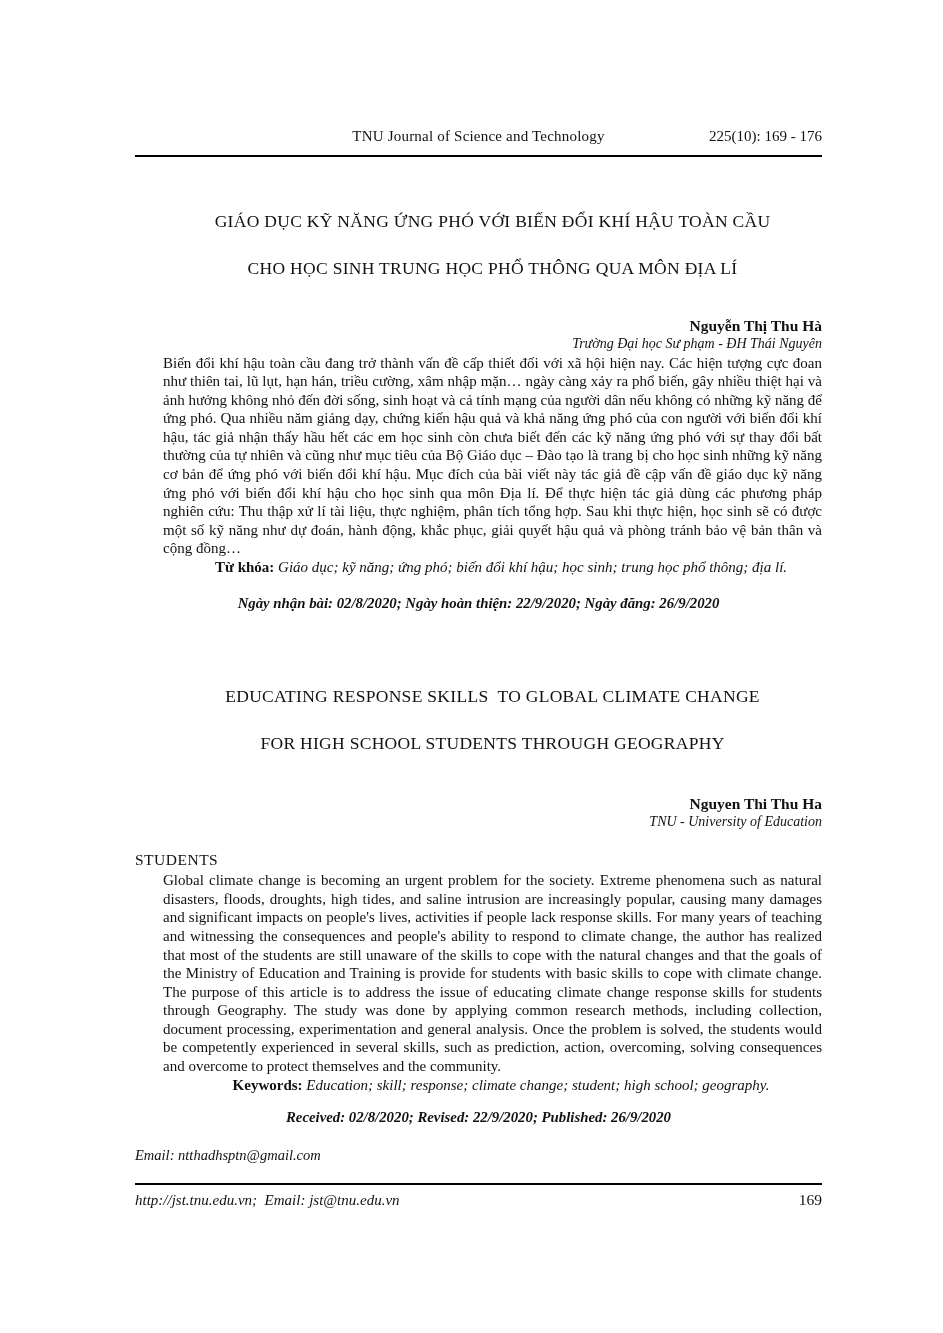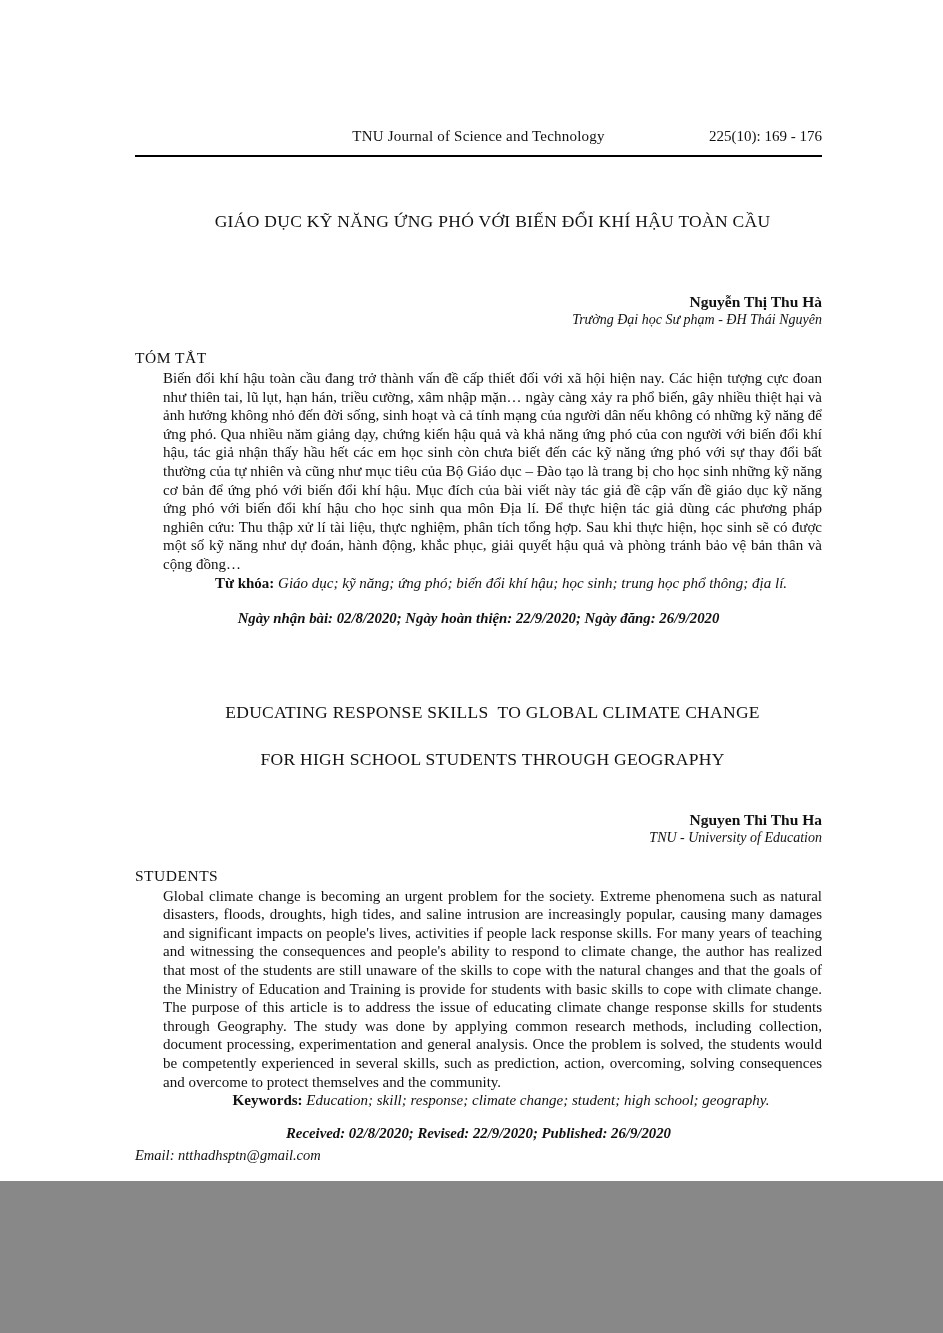--- a/index.html
+++ b/index.html
@@ -1,20 +1,20 @@
 <!DOCTYPE html>
 <html><head>
 <meta charset="utf-8">
 <style>
   * { margin: 0; padding: 0; box-sizing: border-box; }
   html, body { background: #888; }
   .page {
     position: relative;
     width: 943px;
-    height: 1181px;
+    height: 1333px;
     margin: 0 auto;
     background: #ffffff;
     color: #111;
     font-family: "Liberation Serif", "DejaVu Serif", serif;
     overflow: hidden;
   }
   .content {
     position: absolute;
     left: 135px;
     top: 0;
@@ -116,28 +116,28 @@
   <div class="content">
 
     <div class="header-row">
       <div class="journal-name">TNU Journal of Science and Technology</div>
       <div class="issue-info">225(10): 169 - 176</div>
     </div>
     <div class="header-rule"></div>
 
     <div class="article-title">
       <span>GIÁO DỤC KỸ NĂNG ỨNG PHÓ VỚI BIẾN ĐỔI KHÍ HẬU TOÀN CẦU</span><br>
+      <span>CHO HỌC SINH TRUNG HỌC PHỔ THÔNG QUA MÔN ĐỊA LÍ</span>
     </div>
 
     <div class="author-block">
       <div class="author-name">Nguyễn Thị Thu Hà</div>
       <div class="affiliation">Trường Đại học Sư phạm - ĐH Thái Nguyên</div>
     </div>
 
-    <div class="section-heading">TÓM TẮT</div>
     <div class="abstract-para">Biến đổi khí hậu toàn cầu đang trở thành vấn đề cấp thiết đối với xã hội hiện nay. Các hiện tượng cực đoan như thiên tai, lũ lụt, hạn hán, triều cường, xâm nhập mặn… ngày càng xảy ra phổ biến, gây nhiều thiệt hại và ảnh hưởng không nhỏ đến đời sống, sinh hoạt và cả tính mạng của người dân nếu không có những kỹ năng để ứng phó. Qua nhiều năm giảng dạy, chứng kiến hậu quả và khả năng ứng phó của con người với biến đổi khí hậu, tác giả nhận thấy hầu hết các em học sinh còn chưa biết đến các kỹ năng ứng phó với sự thay đổi bất thường của tự nhiên và cũng như mục tiêu của Bộ Giáo dục – Đào tạo là trang bị cho học sinh những kỹ năng cơ bản để ứng phó với biến đổi khí hậu. Mục đích của bài viết này tác giả đề cập vấn đề giáo dục kỹ năng ứng phó với biến đổi khí hậu cho học sinh qua môn Địa lí. Để thực hiện tác giả dùng các phương pháp nghiên cứu: Thu thập xử lí tài liệu, thực nghiệm, phân tích tổng hợp. Sau khi thực hiện, học sinh sẽ có được một số kỹ năng như dự đoán, hành động, khắc phục, giải quyết hậu quả và phòng tránh bảo vệ bản thân và cộng đồng…</div>
     <div class="keywords-line">
       <span class="kw-label">Từ khóa: </span><span class="kw-text">Giáo dục; kỹ năng; ứng phó; biến đổi khí hậu; học sinh; trung học phổ thông; địa lí.</span>
     </div>
 
     <div class="dates-line">Ngày nhận bài: 02/8/2020; Ngày hoàn thiện: 22/9/2020; Ngày đăng: 26/9/2020</div>
 
     <div class="article-title title-en">
       <span>EDUCATING RESPONSE SKILLS  TO GLOBAL CLIMATE CHANGE</span><br>
       <span>FOR HIGH SCHOOL STUDENTS THROUGH GEOGRAPHY</span>

